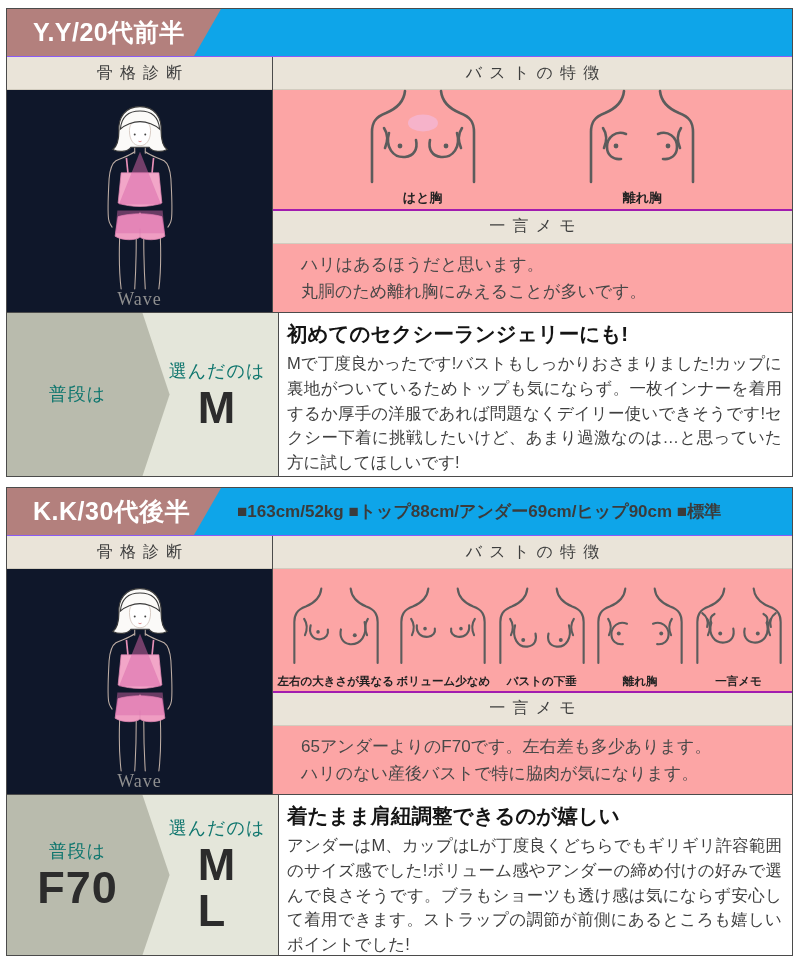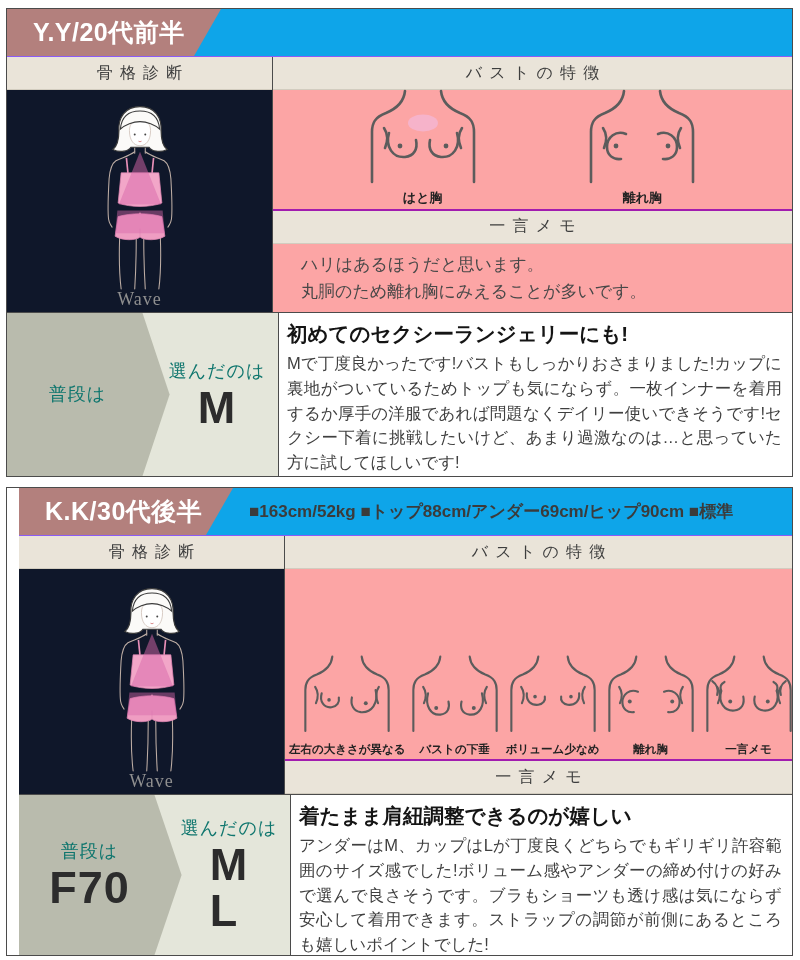--- a/index.html
+++ b/index.html
@@ -1,20 +1,20 @@
 <!DOCTYPE html>
 <html><head>
 <meta charset="utf-8">
 <style>
   html,body{margin:0;padding:0;background:#ffffff;}
   body{width:800px;height:960px;font-family:"Liberation Sans","DejaVu Sans",sans-serif;color:#3c3c3c;position:relative;}
   .page{position:absolute;inset:0;background:#fff;}
   .block{position:absolute;left:6px;width:787px;border:1px solid #4b4b4b;background:#fff;display:flex;flex-direction:column;box-sizing:border-box;}
   .block.b0{top:8px;height:469px;}
-  .block.b1{top:487px;height:469px;padding-left:12px;}
+  .block.b1{top:487px;height:469px;}
 
   
   .blk-header{height:47px;flex:0 0 47px;background:#0ea5e9;border-bottom:1px solid #8b5cf6;position:relative;overflow:hidden;}
   .name-ribbon{position:absolute;left:0;top:0;height:100%;width:214px;background:#b3807d;
     clip-path:polygon(0 0,100% 0,calc(100% - 27px) 100%,0 100%);
     display:flex;align-items:center;padding-left:26px;box-sizing:border-box;
     color:#ffffff;font-weight:bold;font-size:25px;letter-spacing:.5px;}
   .stats{position:absolute;left:230px;top:0;height:100%;display:flex;align-items:center;
     font-weight:bold;font-size:17px;color:#3b3b3b;letter-spacing:0;}
 
@@ -225,44 +225,44 @@
   </svg>
               <div class="torso-label">左右の大きさが異なる</div>
             </div>
             <div class="torso">
               <svg viewBox="0 0 120 100" preserveAspectRatio="xMidYMid meet">
     <g fill="none" stroke="#5c5c5c" stroke-width="2.6" stroke-linecap="round">
                   <path d="M42,3 C41,13 35,20 23,25 C12,29 9,35 9,44 L9,94"></path>
                  <path d="M78,3 C79,13 85,20 97,25 C108,29 111,35 111,44 L111,94"></path>
                   <path d="M21,40 C25,46 25,53 22,60"></path>
                   <path d="M99,40 C95,46 95,53 98,60"></path>
+                  <path d="M28,48 C27,57 33,63 42,62 C48,61 51,57 50,52"></path>
+                  <circle class="dot" cx="38" cy="52" r="2.2"></circle>
+             <path d="M92,48 C93,57 87,63 78,62 C72,61 69,57 70,52"></path>
+                  <circle class="dot" cx="82" cy="52" r="2.2"></circle>
+                </g>
+    <style>circle.dot{fill:#5c5c5c;stroke:none;}</style>
+  </svg>
+              <div class="torso-label">ボリューム少なめ</div>
+            </div>
+            <div class="torso">
+              <svg viewBox="0 0 120 100" preserveAspectRatio="xMidYMid meet">
+    <g fill="none" stroke="#5c5c5c" stroke-width="2.6" stroke-linecap="round">
+                  <path d="M42,3 C41,13 35,20 23,25 C12,29 9,35 9,44 L9,94"></path>
+                 <path d="M78,3 C79,13 85,20 97,25 C108,29 111,35 111,44 L111,94"></path>
+                  <path d="M21,40 C25,46 25,53 22,60"></path>
+                  <path d="M99,40 C95,46 95,53 98,60"></path>
                   <path d="M27,48 C23,63 30,75 42,74 C51,73 54,66 52,58"></path>
                   <circle class="dot" cx="37" cy="66" r="2.4"></circle>
              <path d="M93,48 C97,63 90,75 78,74 C69,73 66,66 68,58"></path>
                   <circle class="dot" cx="83" cy="66" r="2.4"></circle>
                 </g>
     <style>circle.dot{fill:#5c5c5c;stroke:none;}</style>
   </svg>
               <div class="torso-label">バストの下垂</div>
-            </div>
-            <div class="torso">
-              <svg viewBox="0 0 120 100" preserveAspectRatio="xMidYMid meet">
-    <g fill="none" stroke="#5c5c5c" stroke-width="2.6" stroke-linecap="round">
-                  <path d="M42,3 C41,13 35,20 23,25 C12,29 9,35 9,44 L9,94"></path>
-                 <path d="M78,3 C79,13 85,20 97,25 C108,29 111,35 111,44 L111,94"></path>
-                  <path d="M21,40 C25,46 25,53 22,60"></path>
-                  <path d="M99,40 C95,46 95,53 98,60"></path>
-                  <path d="M28,48 C27,57 33,63 42,62 C48,61 51,57 50,52"></path>
-                  <circle class="dot" cx="38" cy="52" r="2.2"></circle>
-             <path d="M92,48 C93,57 87,63 78,62 C72,61 69,57 70,52"></path>
-                  <circle class="dot" cx="82" cy="52" r="2.2"></circle>
-                </g>
-    <style>circle.dot{fill:#5c5c5c;stroke:none;}</style>
-  </svg>
-              <div class="torso-label">ボリューム少なめ</div>
             </div>
             <div class="torso">
               <svg viewBox="0 0 120 100" preserveAspectRatio="xMidYMid meet">
     <g fill="none" stroke="#5c5c5c" stroke-width="2.6" stroke-linecap="round">
                   <path d="M42,3 C41,13 35,20 23,25 C12,29 9,35 9,44 L9,94"></path>
                  <path d="M78,3 C79,13 85,20 97,25 C108,29 111,35 111,44 L111,94"></path>
                   <path d="M21,40 C25,46 25,53 22,60"></path>
                   <path d="M99,40 C95,46 95,53 98,60"></path>
                   <path d="M44,46 C34,42 25,49 25,59 C25,67 31,72 39,71"></path>
                   <circle class="dot" cx="34" cy="58" r="2.4"></circle>
@@ -288,20 +288,24 @@
                   <circle class="dot" cx="37" cy="58" r="2.4"></circle>
                   <path d="M94,45 C98,59 90,70 78,69 C69,68 65,61 67,52"></path>
                   <circle class="dot" cx="83" cy="58" r="2.4"></circle>
                 </g>
     <style>circle.dot{fill:#5c5c5c;stroke:none;}</style>
   </svg>
               <div class="torso-label">一言メモ</div>
             </div>
           </div>
         <div class="strip memo-strip">一言メモ</div>
+        <div class="memo-body">
+          <div>65アンダーよりのF70です。左右差も多少あります。</div>
+          <div>ハリのない産後バストで特に脇肉が気になります。</div>
+        </div>
       </div>
     </div>
     <div class="review-row">
       <div class="size-panel">
         <div class="size-dark"></div>
         <div class="size-usual">
           <div class="size-label">普段は</div>
           <div class="size-value">F70</div>
         </div>
         <div class="size-chosen">

